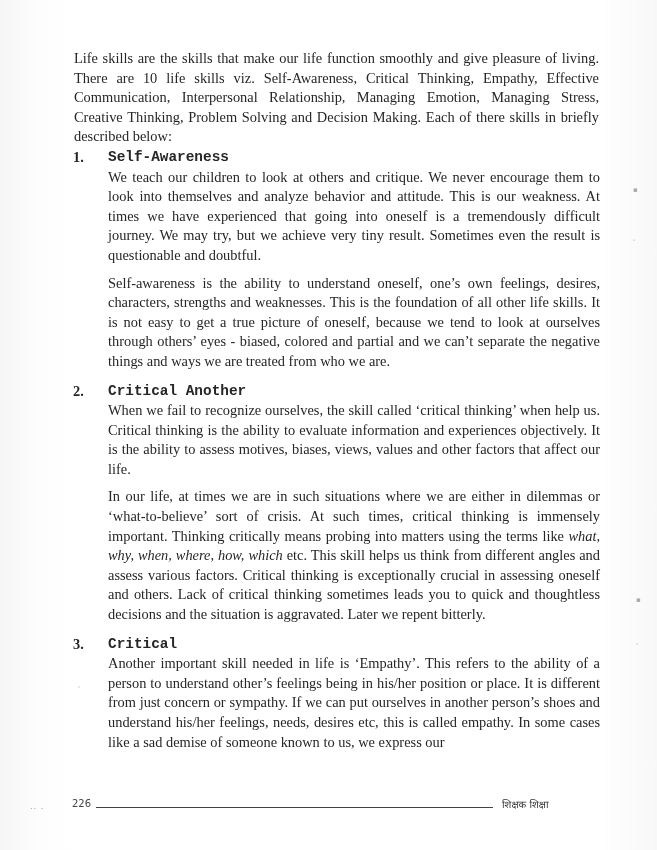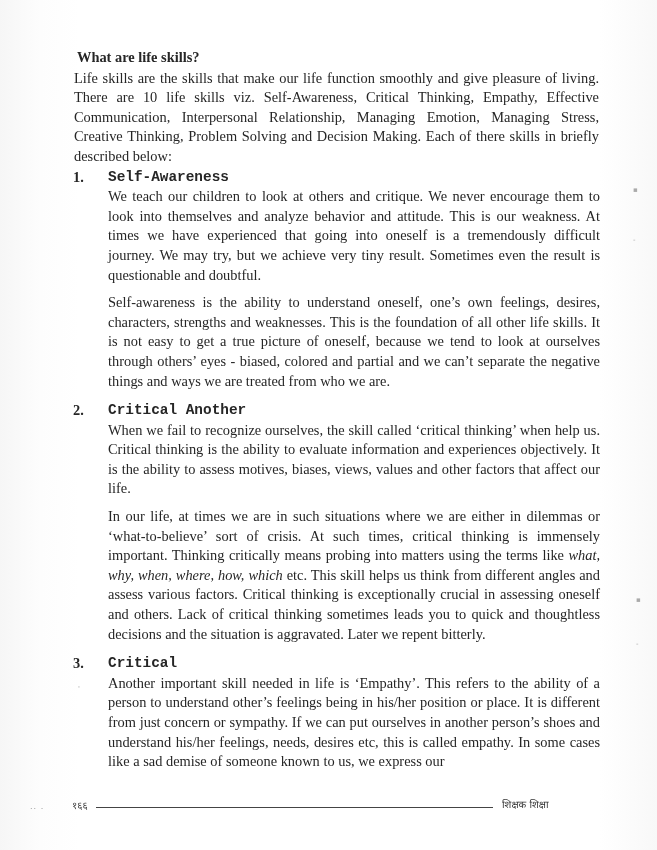--- a/index.html
+++ b/index.html
@@ -44,21 +44,20 @@
   .footer .title { position: absolute; left: 472px; top: 0px; font-size: 10px; color: #333; }
 
   .margin-mark { position: absolute; font-size: 7px; color: #aaa; font-family: "DejaVu Sans", sans-serif; }
 </style>
 </head>
 <body>
 
 <div class="page">
 
   <div class="content">
-    <div class="heading">What are life skills?</div>
     <p class="intro">Life skills are the skills that make our life function smoothly and give pleasure of living. There are 10 life skills viz. Self-Awareness, Critical Thinking, Empathy, Effective Communication, Interpersonal Relationship, Managing Emotion, Managing Stress, Creative Thinking, Problem Solving and Decision Making. Each of there skills in briefly described below:</p>
 
     <div class="section">
       <div class="sec-head">
         <span class="sec-num">1.</span>
         <span class="sec-title">Self-Awareness</span>
       </div>
       <div class="sec-body">
         <p>We teach our children to look at others and critique. We never encourage them to look into themselves and analyze behavior and attitude. This is our weakness. At times we have experienced that going into oneself is a tremendously difficult journey. We may try, but we achieve very tiny result. Sometimes even the result is questionable and doubtful.</p>
         <p>Self-awareness is the ability to understand oneself, one’s own feelings, desires, characters, strengths and weaknesses. This is the foundation of all other life skills. It is not easy to get a true picture of oneself, because we tend to look at ourselves through others’ eyes - biased, colored and partial and we can’t separate the negative things and ways we are treated from who we are.</p>
@@ -92,17 +91,17 @@
   </div>
 
   <span class="margin-mark" style="left:633px; top:186px;">▪</span>
   <span class="margin-mark" style="left:633px; top:236px;">-</span>
   <span class="margin-mark" style="left:636px; top:596px;">▪</span>
   <span class="margin-mark" style="left:636px; top:640px;">-</span>
   <span class="margin-mark" style="left:78px; top:685px;">'</span>
 
   <div class="footer">
     <span class="dots">.. .</span>
-    <span class="pnum">१६६</span>
+    <span class="pnum">226</span>
     <span class="rule"></span>
     <span class="title">शिक्षक शिक्षा</span>
   </div>
 </div>
 
 </body></html>

